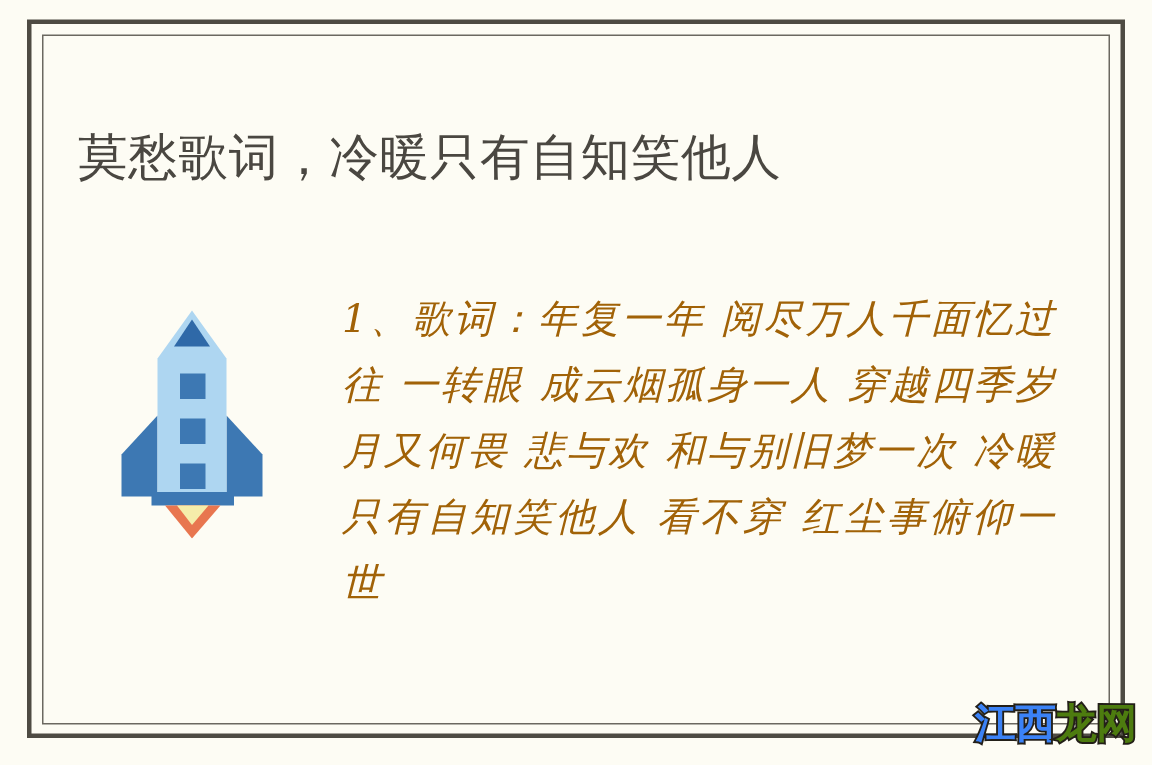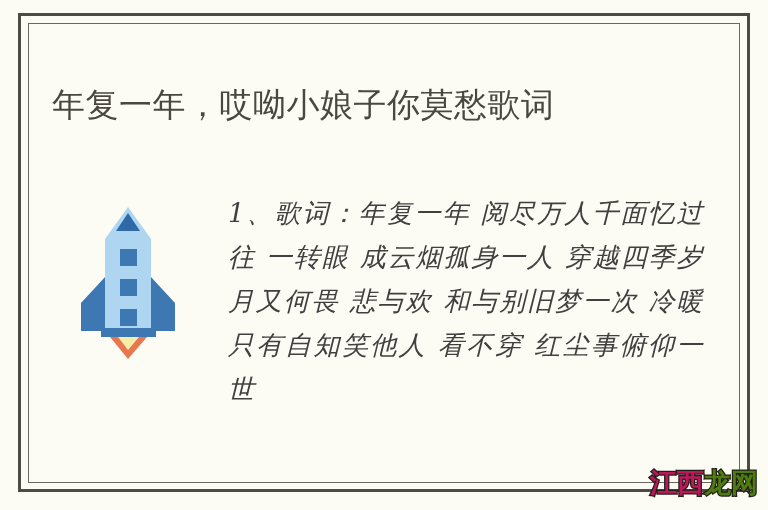--- a/index.html
+++ b/index.html
@@ -83,21 +83,21 @@
     width: 200px;
     flex: 0 0 200px;
     display: flex;
     justify-content: center;
     padding-top: 8px;
   }
 
   .lyrics {
     flex: 1 1 auto;
     padding-right: 36px;
-    color: #404040;
+    color: #a16207;
     font-size: 26px;
     line-height: 44px;
     letter-spacing: 1.5px;
     font-family: "DejaVu Serif", "Liberation Serif", serif;
     font-style: italic;
     font-weight: 400;
     text-align: justify;
     word-break: break-all;
   }
 
@@ -108,34 +108,34 @@
     bottom: 12px;
     font-size: 27px;
     line-height: 30px;
     letter-spacing: 0px;
     font-weight: 700;
     font-family: "DejaVu Sans", "Liberation Sans", sans-serif;
     white-space: nowrap;
     -webkit-text-stroke: 2.5px #231f18;
     paint-order: stroke fill;
   }
-  .watermark .wm-a { color: #be185d; margin-left: 28px; }
+  .watermark .wm-a { color: #3b82f6; margin-left: 28px; }
   .watermark .wm-b { color: #4d7c0f; }
 </style>
 </head>
 <body>
 
 <div class="page">
 
   <div class="frame-outer"></div>
   <div class="frame-inner"></div>
 
   <div class="content">
 
-    <h1 class="title">年复一年，哎呦小娘子你莫愁歌词</h1>
+    <h1 class="title">莫愁歌词，冷暖只有自知笑他人</h1>
 
     <div class="body-row">
 
       <div class="figure">
         <svg width="98" height="160" viewBox="0 0 98 160">
 
           <polygon points="26,78 26,132 2,132 2,104" fill="#3d78b3"></polygon>
 
           <polygon points="72,78 72,132 96,132 96,104" fill="#3d78b3"></polygon>
 

